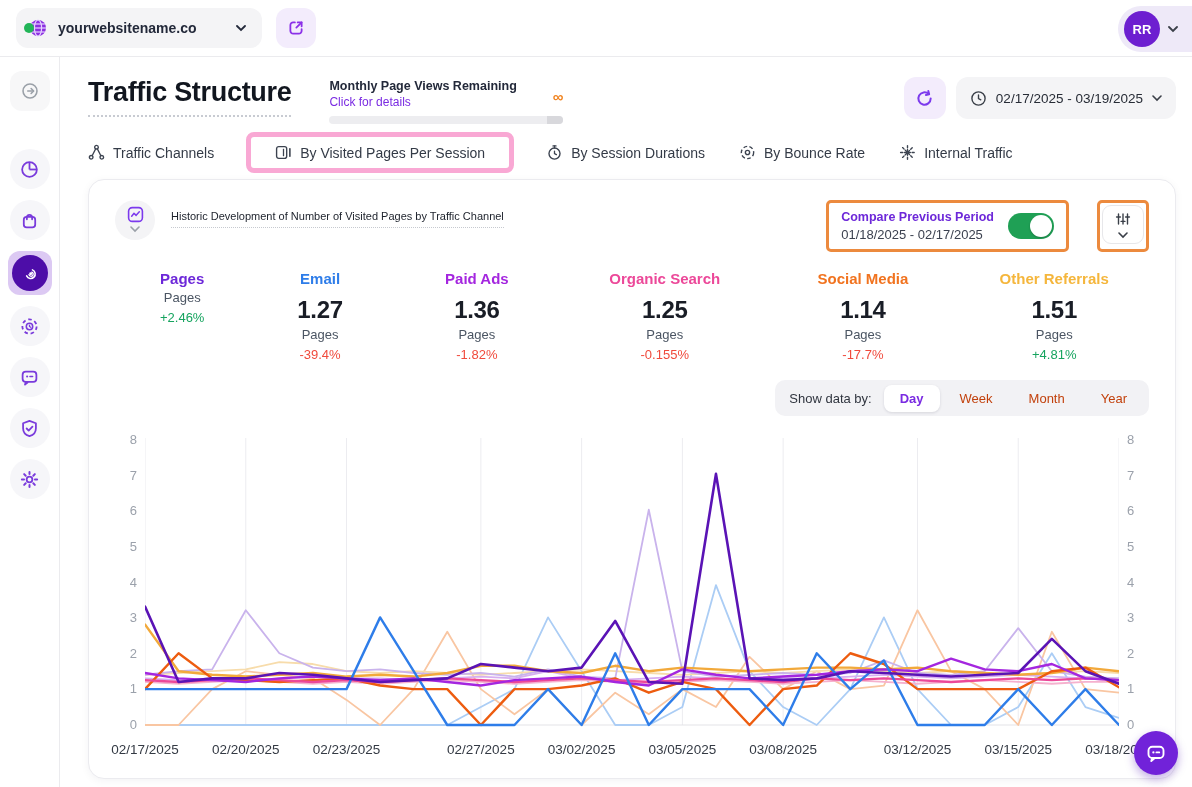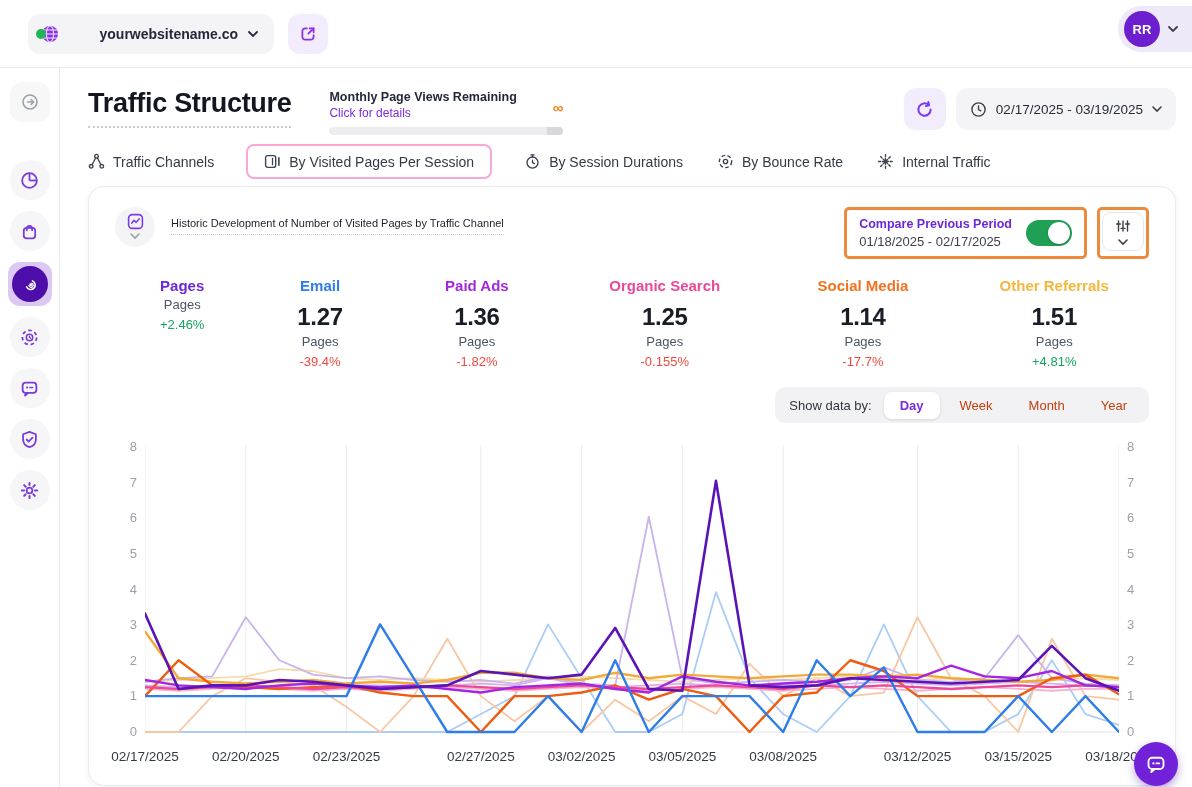--- a/index.html
+++ b/index.html
@@ -1,21 +1,21 @@
 <!DOCTYPE html>
 <html><head>
 <meta charset="utf-8">
 <style>
   * { margin:0; padding:0; box-sizing:border-box; }
   html,body { width:1192px; height:787px; overflow:hidden; background:#fff;
     font-family:"Liberation Sans","DejaVu Sans",sans-serif; color:#1c212b; }
 
   
-  .topbar { height:68px; background:#fff; border-bottom:1px solid #ebebee;
-    display:flex; align-items:center; padding:0 0 0 28px; position:relative;text-align:right; }
+  .topbar { height:57px; background:#fff; border-bottom:1px solid #ebebee;
+    display:flex; align-items:center; padding:0 0 0 16px; position:relative; }
   .site-pill { height:40px; background:#f4f4f6; border-radius:12px; display:flex;
     align-items:center; gap:10px; padding:0 16px 0 10px; min-width:246px; cursor:pointer; }
   .favicon { position:relative; width:22px; height:22px; flex:0 0 auto; }
   .favicon .dot { position:absolute; left:-2px; top:6px; width:10px; height:10px;
     border-radius:50%; background:#22b558; }
   .site-name { font-size:14px; font-weight:700; color:#23293a; flex:1; }
   .chev { width:10px; height:10px; }
   .sq-btn { width:40px; height:40px; border-radius:12px; background:#f3ecfc;
     display:flex; align-items:center; justify-content:center; margin-left:14px; cursor:pointer; }
   .avatar-pill { position:absolute; right:0; top:6px; height:46px; background:#eee9f8;
@@ -50,31 +50,31 @@
   .refresh-btn { width:42px; height:42px; border-radius:12px; background:#f3ecfc;
     display:flex; align-items:center; justify-content:center; cursor:pointer; }
   .date-pill { height:42px; background:#f4f4f6; border-radius:12px; display:flex;
     align-items:center; gap:9px; padding:0 14px; cursor:pointer; }
   .date-text { font-size:13.5px; color:#272c36; font-weight:500; }
 
   
   .tabs { display:flex; align-items:center; gap:34px; padding:18px 16px 10px 28px; }
   .tab { display:flex; align-items:center; gap:8px; font-size:14px; color:#343b47;
     font-weight:500; cursor:pointer; white-space:nowrap; }
-  .tab-hl { border:2px solid #f9a8d4; border-radius:8px; padding:7px 16px; margin:-10px -2px; }
+  .tab-hl { border:5px solid #f9a8d4; border-radius:8px; padding:7px 24px; margin:-10px -2px; }
 
   
   .card { margin:6px 16px 0 28px; background:#fff; border:1px solid #ebebef;
     border-radius:16px; box-shadow:0 2px 8px rgba(25,25,60,.05); padding:20px 26px 14px; }
   .card-head { display:flex; align-items:flex-start; }
   .chart-ico-wrap { width:40px; height:40px; border-radius:50%; background:#f4f4f6;
     display:flex; flex-direction:column; align-items:center; justify-content:center; gap:1px; cursor:pointer; }
   .card-title { font-size:11px; color:#1c212b; margin:10px 0 0 16px;
     border-bottom:1px dotted #c6c9cf; padding-bottom:5px; }
-  .head-boxes { margin-left:auto; display:flex; gap:10px; }
+  .head-boxes { margin-left:auto; display:flex; gap:28px; }
   .cmp-box { border:3px solid #ec8a3e; border-radius:5px; background:#fff;
     display:flex; align-items:center; gap:14px; padding:7px 12px; }
   .cmp-label { font-size:12.5px; font-weight:700; color:#6d28d9; }
   .cmp-range { font-size:13px; color:#3c4250; margin-top:3px; }
   .toggle { width:46px; height:26px; border-radius:13px; background:#1fa055; position:relative; cursor:pointer; }
   .toggle .knob { position:absolute; top:2px; right:2px; width:22px; height:22px;
     border-radius:50%; background:#fff; box-shadow:0 1px 2px rgba(0,0,0,.25); }
   .set-box { border:3px solid #ec8a3e; border-radius:5px; background:#fff; padding:2px; }
   .set-btn { border:1px solid #e7e7ea; border-radius:9px; padding:5px 11px 3px;
     display:flex; flex-direction:column; align-items:center; gap:3px; cursor:pointer; }

